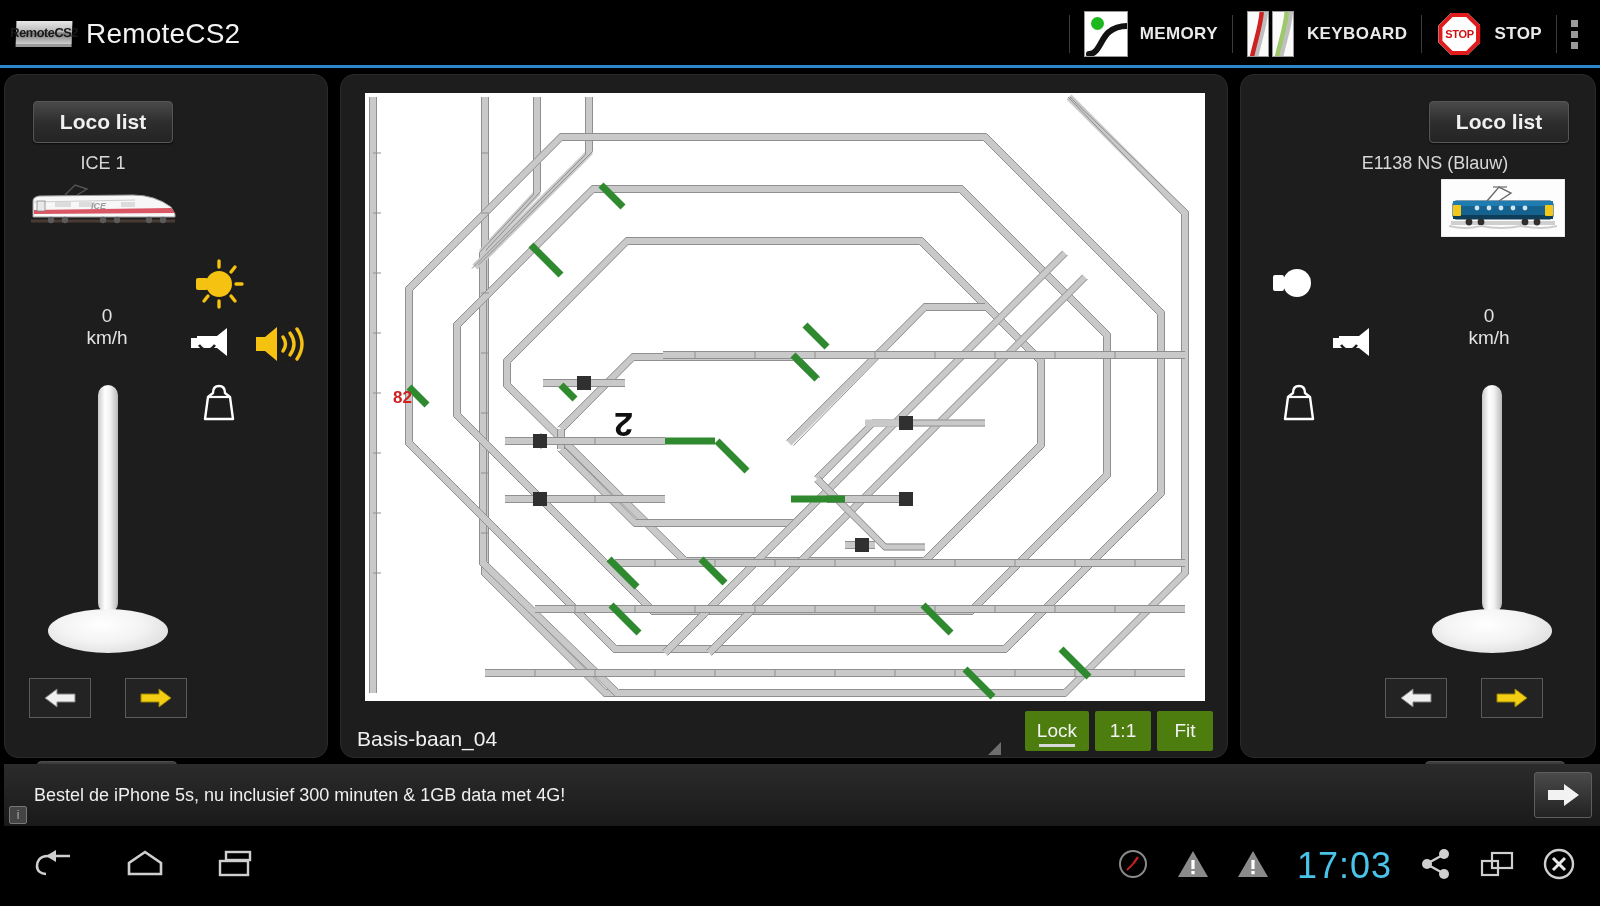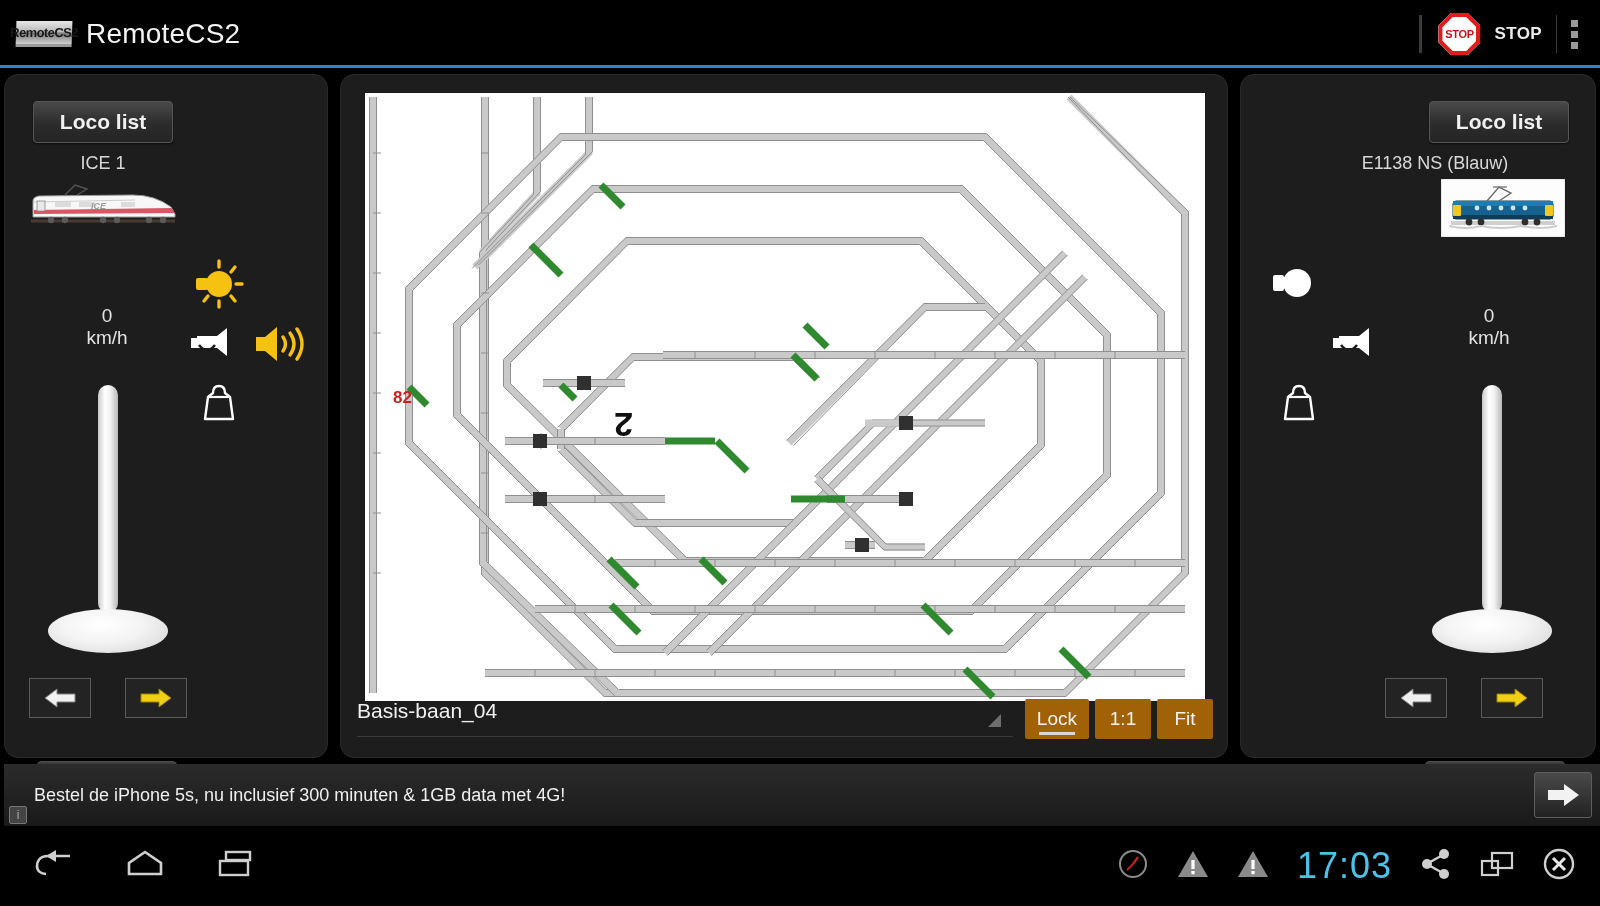--- a/index.html
+++ b/index.html
@@ -171,37 +171,37 @@
     position: absolute; left: 340px; top: 74px; width: 888px; height: 684px;
     background: #1d1d1d; border-radius: 14px; border: 1px solid #2a2a2a;
   }
   #track-canvas {
     position: absolute; left: 24px; top: 18px; width: 840px; height: 608px;
     background: #be185d;
     border-radius: 26px;
   }
   .layout-bar {
     position: absolute; left: 0; bottom: 6px; width: 888px; height: 52px;
-    display: flex; align-items: flex-start; padding: 0 16px;
+    display: flex; align-items: flex-end; padding: 0 16px;
   }
   .layout-name {
     color: #f0f0f0; font-size: 21px; flex: 1; position: relative;
   }
   .layout-name .tri {
     position: absolute; right: 18px; bottom: -4px;
     width: 0; height: 0; border-left: 13px solid transparent;
     border-bottom: 13px solid #6e6e6e;
   }
   .layout-name::after {
     content: ""; position: absolute; left: 0; right: 6px; bottom: -14px;
     height: 1px; background: #3a3a3a;
   }
   .lbtn {
     height: 40px; min-width: 56px; padding: 0 12px; margin-left: 6px;
-    background: #a16207; border-radius: 2px;
+    background: #4d7c0f; border-radius: 2px;
     color: #f2f2f2; font-size: 19px;
     display: flex; align-items: center; justify-content: center; cursor: pointer;
     position: relative;
   }
   .lbtn.active::after {
     content: ""; position: absolute; left: 22%; right: 22%; bottom: 4px;
     height: 3px; background: #d8d8d8;
   }
 
   
@@ -242,22 +242,48 @@
   <div class="actionbar">
     <div class="ab-logo">
       <span>RemoteCS2</span>
     </div>
     <div class="ab-title">RemoteCS2</div>
 
     <div class="ab-right">
 
       <div class="ab-sep"></div>
 
+      <div class="ab-item">
+        <div class="ico-mem">
+          <div class="dot"></div>
+          <svg width="44" height="46" viewBox="0 0 44 46">
+            <path d="M4 42 C 14 42, 16 26, 24 20 C 30 15, 36 14, 42 14" stroke="#111" stroke-width="6" fill="none" stroke-linecap="round"></path>
+          </svg>
+        </div>
+        <span class="ab-label">MEMORY</span>
+      </div>
       <div class="ab-sep"></div>
 
+      <div class="ab-item">
+        <div class="ico-kb">
+          <div class="sl">
+            <svg width="22" height="46" viewBox="0 0 22 46">
+              <path d="M14 0 C 13 14, 8 28, 4 46" stroke="#cc2222" stroke-width="5" fill="none"></path>
+              <path d="M18 0 C 17 14, 12 28, 8 46" stroke="#bfbfbf" stroke-width="4" fill="none"></path>
+            </svg>
+          </div>
+          <div class="sl">
+            <svg width="22" height="46" viewBox="0 0 22 46">
+              <path d="M14 0 C 13 14, 8 28, 4 46" stroke="#9ec96a" stroke-width="5" fill="none"></path>
+              <path d="M18 0 C 17 14, 12 28, 8 46" stroke="#bfbfbf" stroke-width="4" fill="none"></path>
+            </svg>
+          </div>
+        </div>
+        <span class="ab-label">KEYBOARD</span>
+      </div>
       <div class="ab-sep"></div>
 
       <div class="ab-item">
         <div class="ico-stop">
           <div class="oct">
               <i></i>
               <b>STOP</b>
             </div>
         </div>
         <span class="ab-label">STOP</span>

